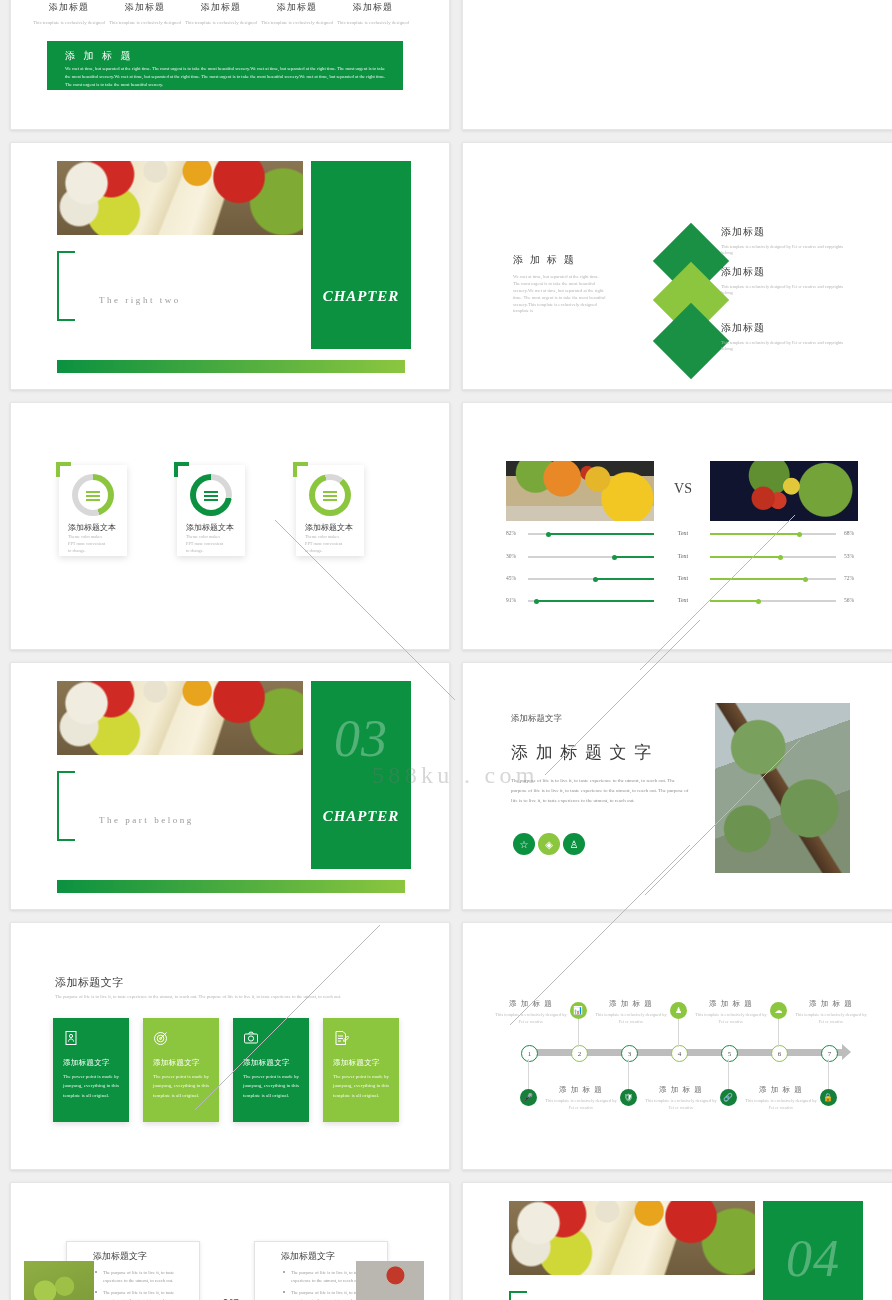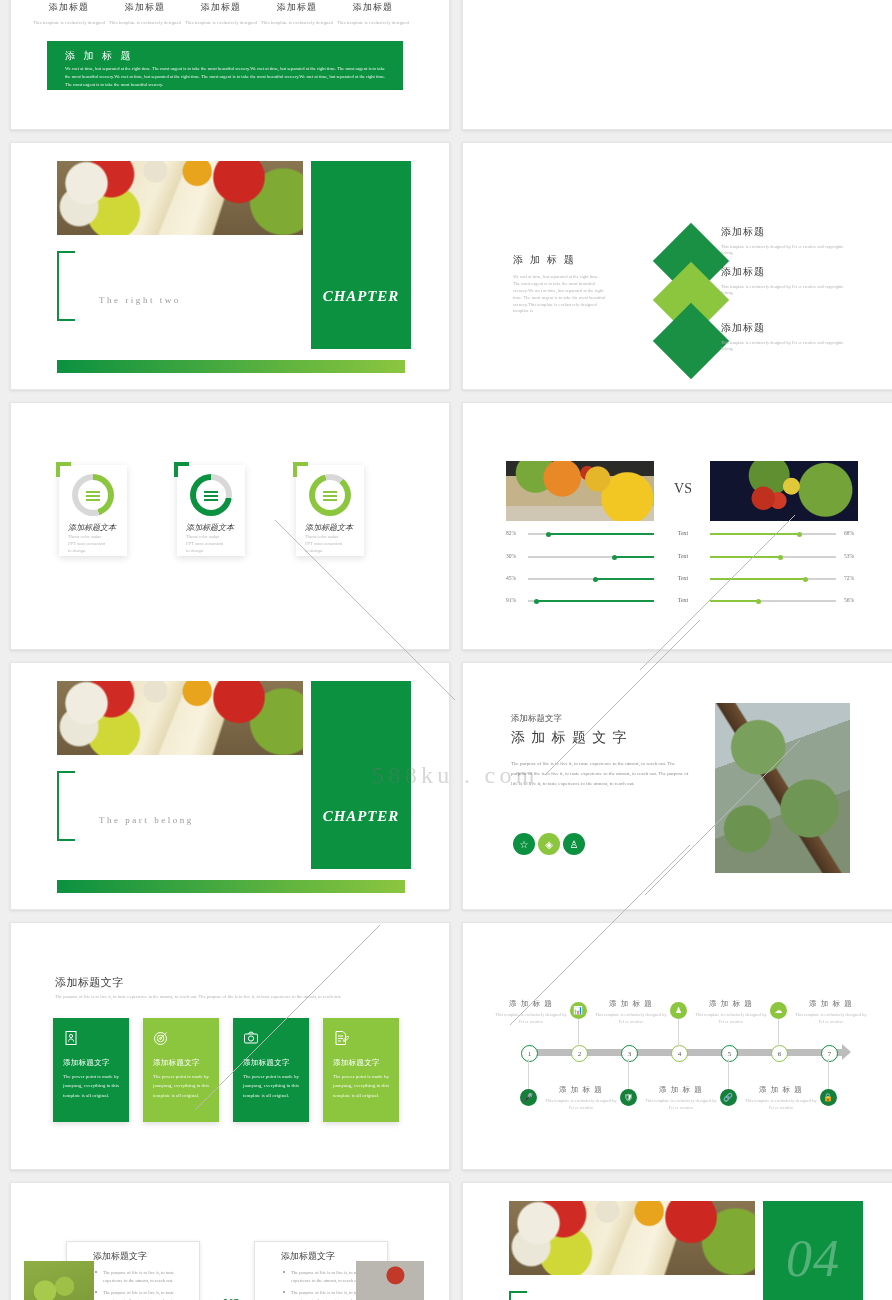--- a/index.html
+++ b/index.html
@@ -101,21 +101,21 @@
     border:2px solid #0b9140;border-right:none;}
   .ch-cn{position:absolute;left:66px;top:118px;font-size:23px;}
   .ch-en{position:absolute;left:88px;top:152px;font-size:9px;letter-spacing:.28em;}
   .ch-bar{position:absolute;left:46px;bottom:16px;width:348px;height:13px;
     background:linear-gradient(90deg,#0b9140,#8cc63f);}
 
   
   .dia{position:absolute;width:54px;height:54px;transform:rotate(45deg);}
   
   .card3{position:absolute;width:68px;height:91px;background:#fff;
-    box-shadow:0 2px 7px rgba(0,0,0,.13);font-style:italic;}
+    box-shadow:0 2px 7px rgba(0,0,0,.13);}
   .card3 .corner{position:absolute;left:-3px;top:-3px;width:11px;height:11px;
     border-left:4px solid #8cc63f;border-top:4px solid #8cc63f;}
   .ring{position:absolute;left:50%;top:9px;transform:translateX(-50%);
     width:42px;height:42px;border-radius:50%;}
   .ring .inner{position:absolute;left:50%;top:50%;transform:translate(-50%,-50%);
     width:14px;height:12px;}
   .ring .inner i{display:block;height:2px;background:#8cc63f;margin:2px 0;}
 
   
   .barline{position:absolute;height:2px;background:#d2d2d2;}
@@ -344,31 +344,32 @@
       <span class="barline" style="left:0;width:126px;top:0;"></span>
       <span class="barfill" style="left:0;width:48px;top:0;background:#8cc63f;"></span>
       <span class="dot" style="left:46px;background:#8cc63f;"></span>
       <span class="tiny" style="position:absolute;left:134px;top:-4px;font-size:5.5px;color:#7a7a7a;">56%</span>
     </div>
   </div>
 
   <div class="slide">
     <div class="photo photo-corn ch-img"></div>
     <div class="ch-block">
+      <div class="ch-num">03</div>
       <div class="ch-chapter">CHAPTER</div>
     </div>
     <div class="bracket"></div>
     <div class="en ch-en">The part belong</div>
     <div class="ch-bar"></div>
   </div>
 
   <div class="slide">
     <div class="ph" style="left:48px;top:50px;width:180px;">
       <div class="cn-title" style="font-size:8.5px;letter-spacing:0;color:#555;">添加标题文字</div>
-      <div class="cn-title" style="font-size:14px;letter-spacing:.1em;margin-top:4px;">添 加 标 题 文 字</div>
+      <div class="cn-title" style="font-size:17px;letter-spacing:.1em;margin-top:16px;">添 加 标 题 文 字</div>
       <div class="tiny" style="font-size:5px;line-height:2;margin-top:12px;color:#8e8e8e;">The purpose of life is to live it, to taste experience to the utmost, to reach out. The purpose of life is to live it, to taste experience to the utmost, to reach out. The purpose of life is to live it, to taste experience to the utmost, to reach out.</div>
     </div>
     <div class="ph" style="left:50px;top:170px;">
       <span class="cIcon" style="left:0;top:0;background:#0b9140;">☆</span>
       <span class="cIcon" style="left:25px;top:0;background:#8cc63f;">◈</span>
       <span class="cIcon" style="left:50px;top:0;background:#0b9140;">♙</span>
     </div>
     <div class="photo photo-figs" style="left:252px;top:40px;width:135px;height:170px;"></div>
   </div>
 

